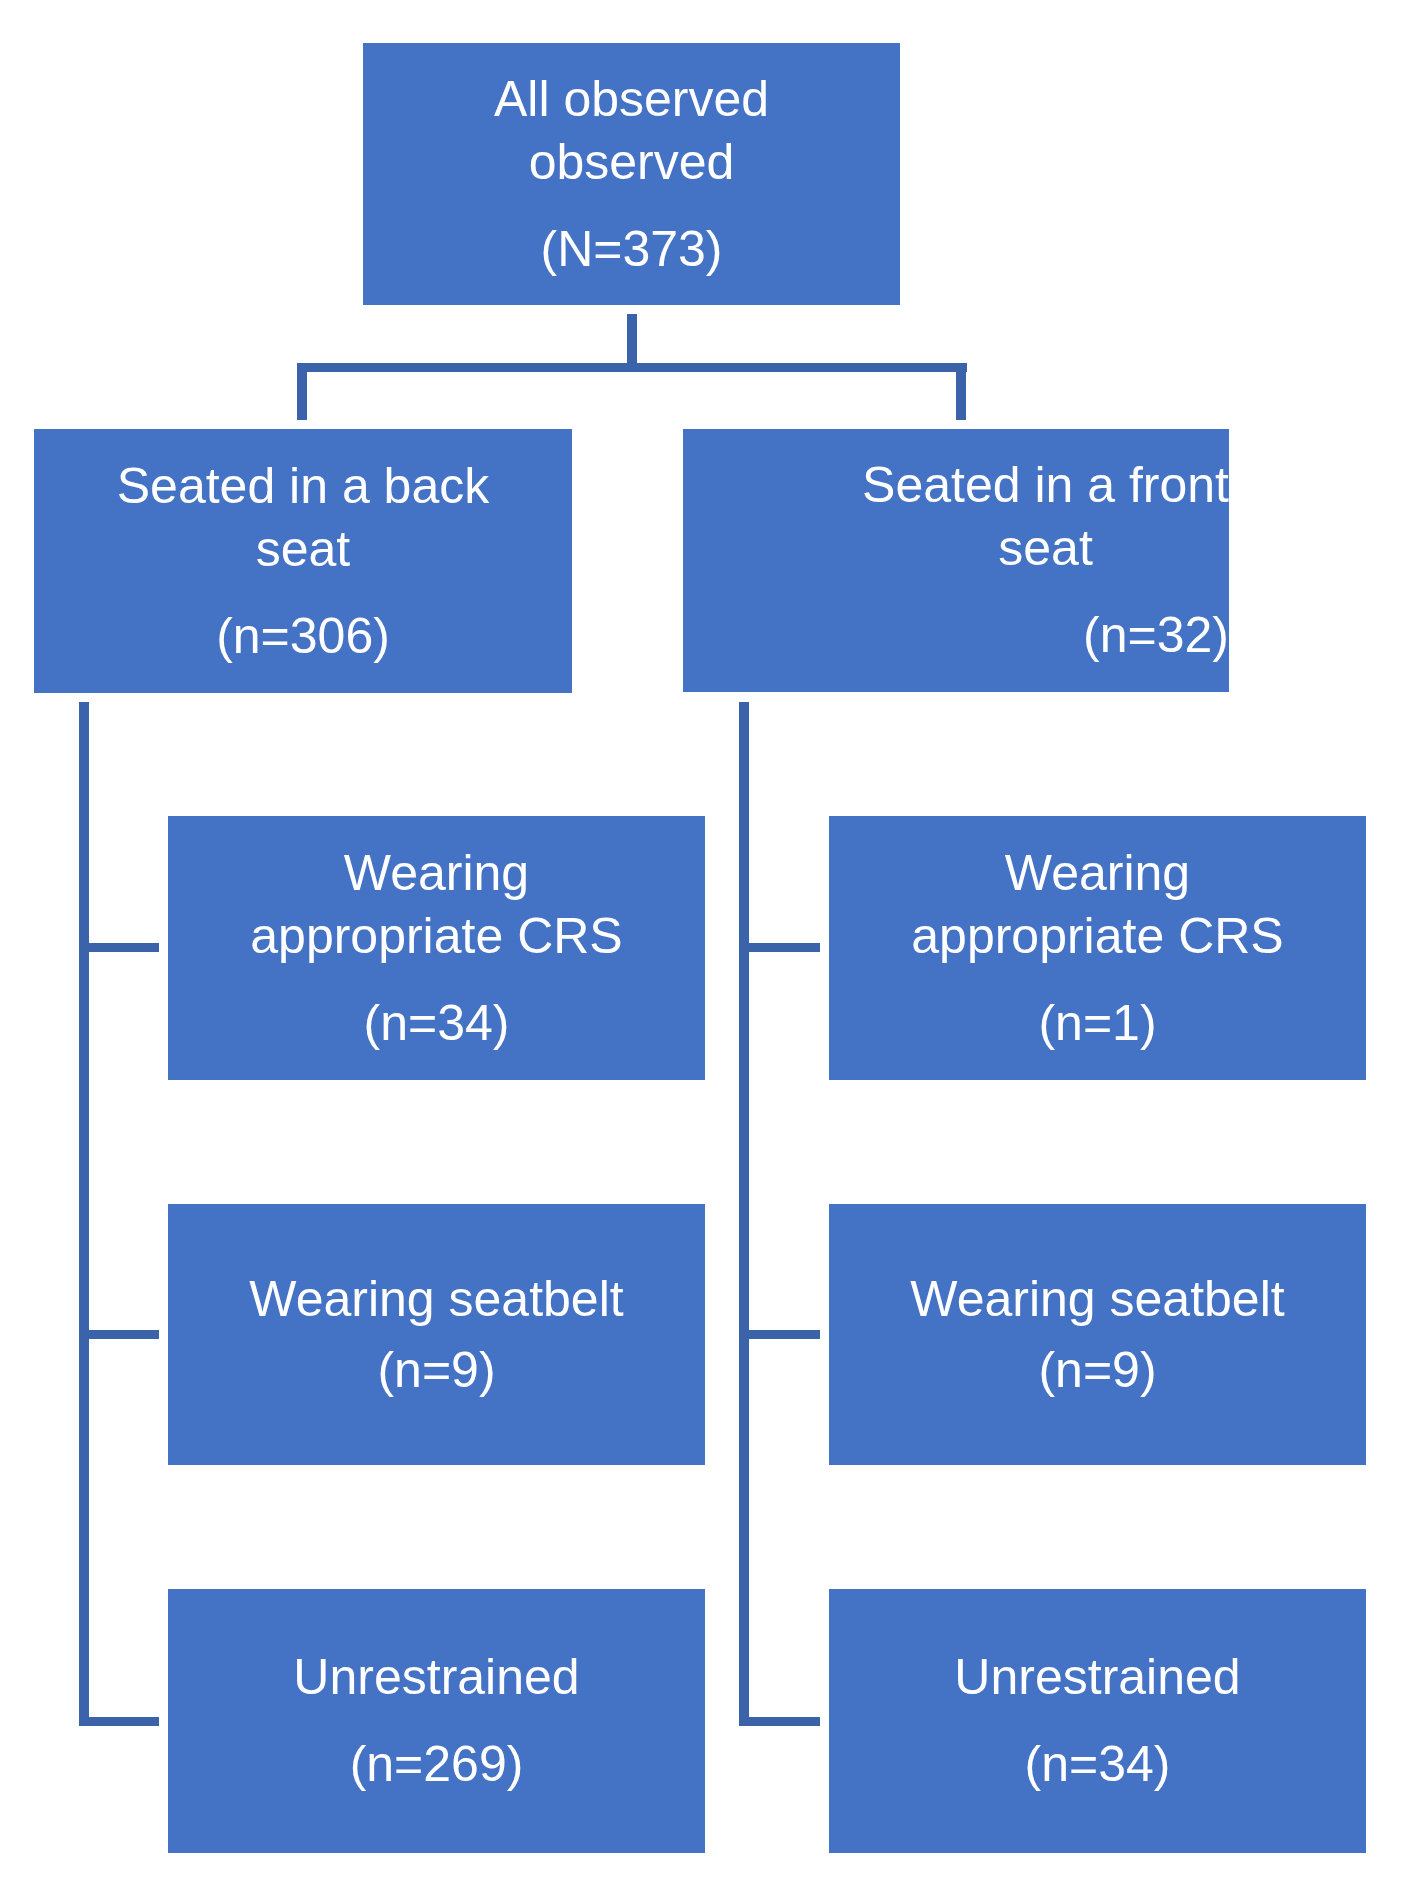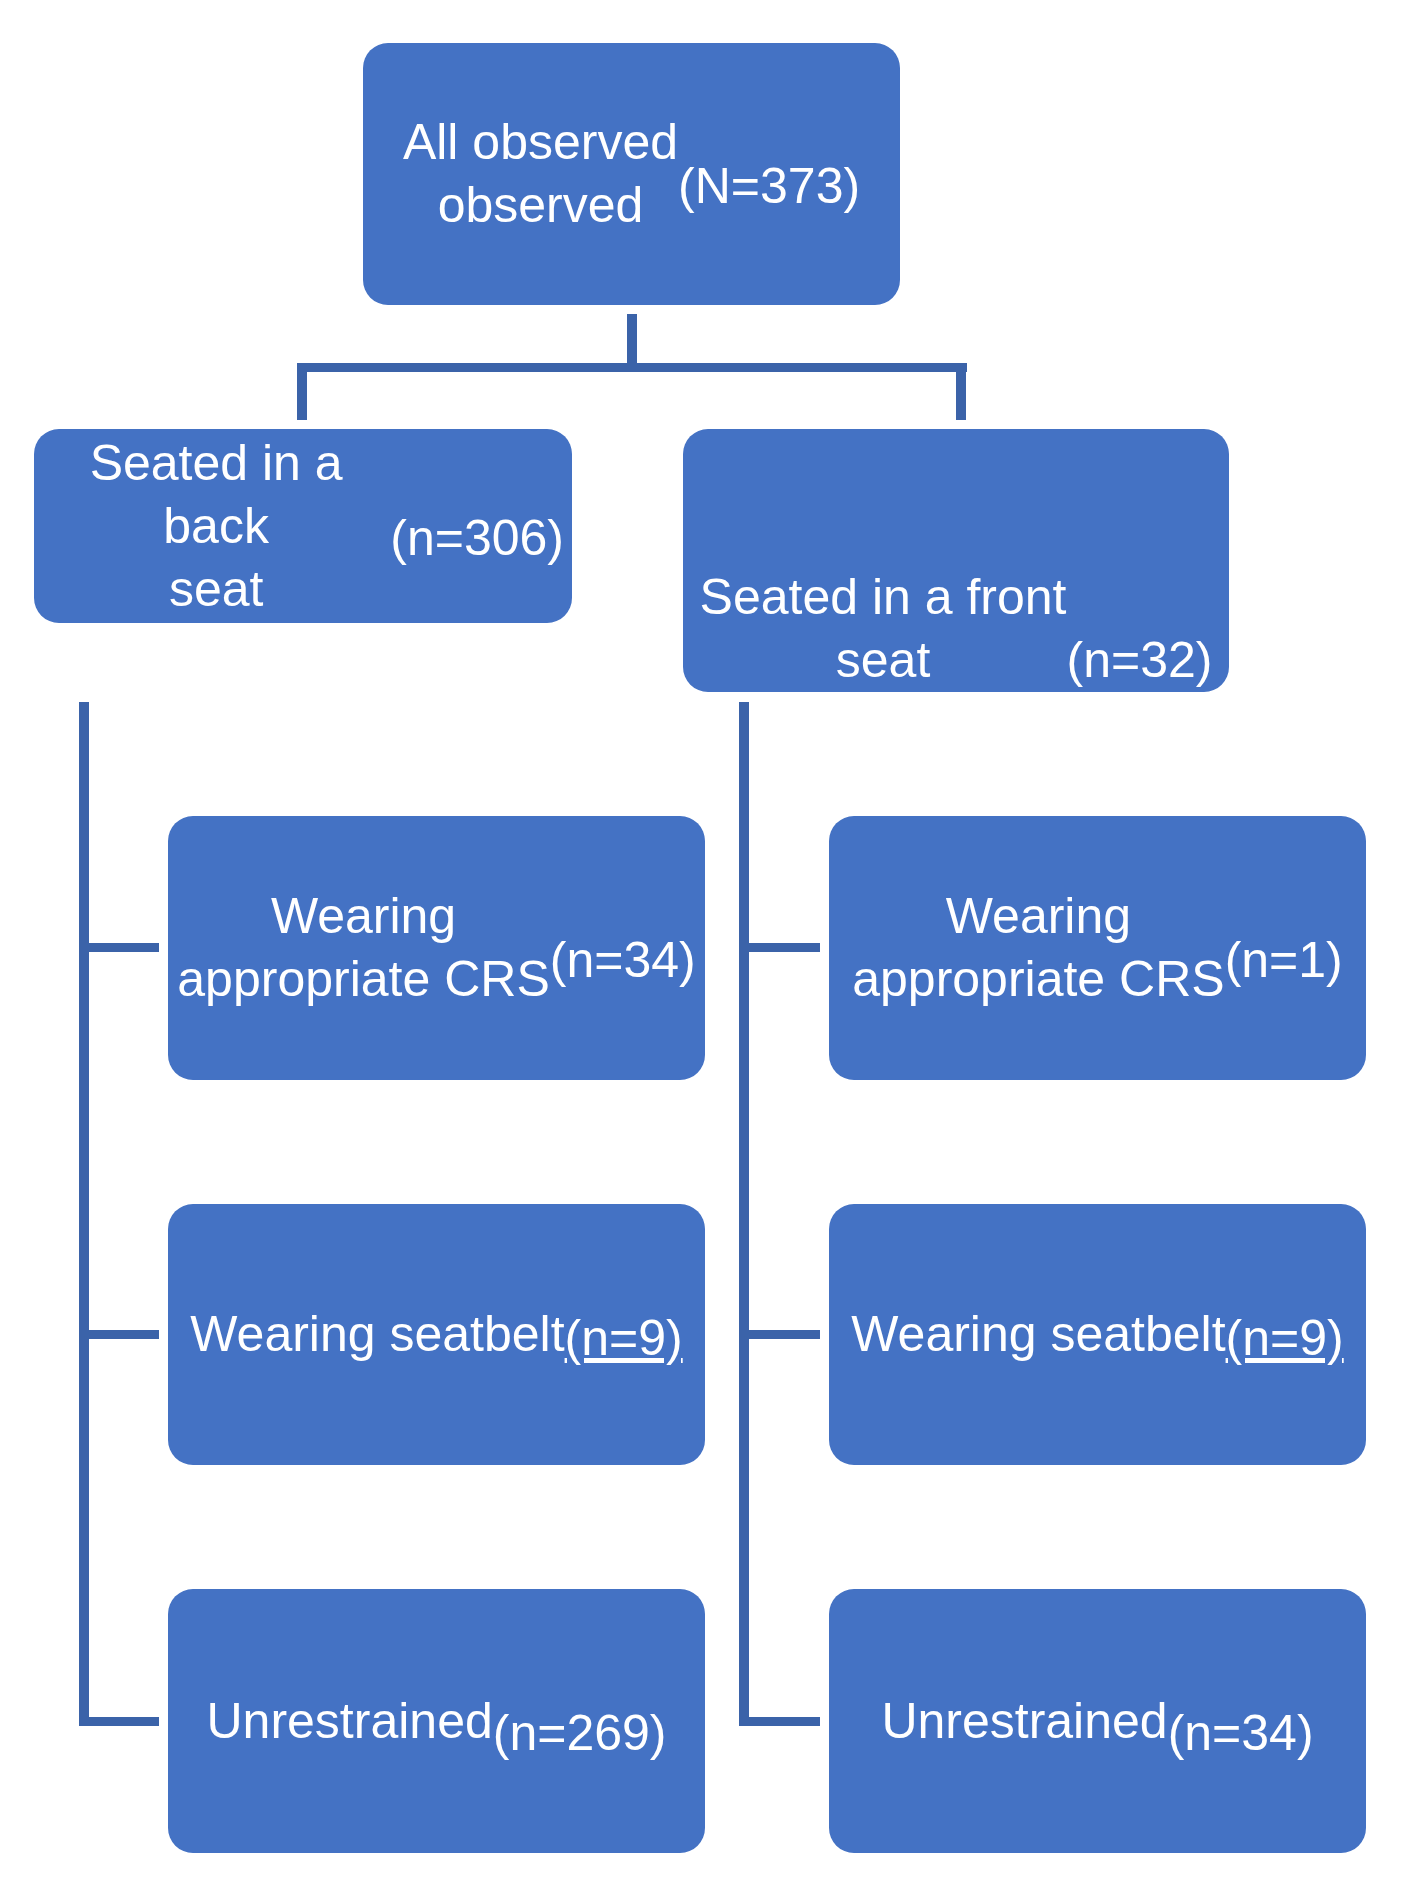--- a/index.html
+++ b/index.html
@@ -19,44 +19,42 @@
     height: 1902px;
     background: var(--bg);
     overflow: hidden;
     font-family: "Liberation Sans", "DejaVu Sans", sans-serif;
   }
   .node {
     position: absolute;
     background: var(--box-fill);
     color: var(--text);
     display: flex;
-    flex-direction: row;
+    flex-direction: column;
     justify-content: center;
     align-items: center;
     text-align: center;
     font-size: 50px;
     line-height: 63px;
     font-weight: 400;
     box-sizing: border-box;
-    padding: 0 8px;
-    border-radius: 25px;
+    padding: 0 0;
   }
   .node .label {
     display: block;
   }
   .node .ln {
     display: block;
   }
   .node .count {
     display: block;
     margin-top: 24px;
   }
   .node.tight .count {
     margin-top: 8px;
-    text-decoration: underline;
   }
   .line {
     position: absolute;
     background: var(--connector);
   }
 </style>
 </head>
 <body>
 
 <div class="canvas">
@@ -77,21 +75,21 @@
   <div class="line" style="left:739px; top:1717px; width:81px; height:9px;"></div>
 
   <div class="node" style="left:363px; top:43px; width:537px; height:262px;">
     <span class="label">
       <span class="ln">All observed</span>
       <span class="ln">observed</span>
     </span>
     <span class="count">(N=373)</span>
   </div>
 
-  <div class="node" style="left:34px; top:429px; width:538px; height:194px;">
+  <div class="node" style="left:34px; top:429px; width:538px; height:264px;">
     <span class="label">
       <span class="ln">Seated in a back</span>
       <span class="ln">seat</span>
     </span>
     <span class="count">(n=306)</span>
   </div>
 
   <div class="node" style="left:683px; top:429px; width:546px; height:263px;align-items:flex-end;">
     <span class="label">
       <span class="ln">Seated in a front</span>

